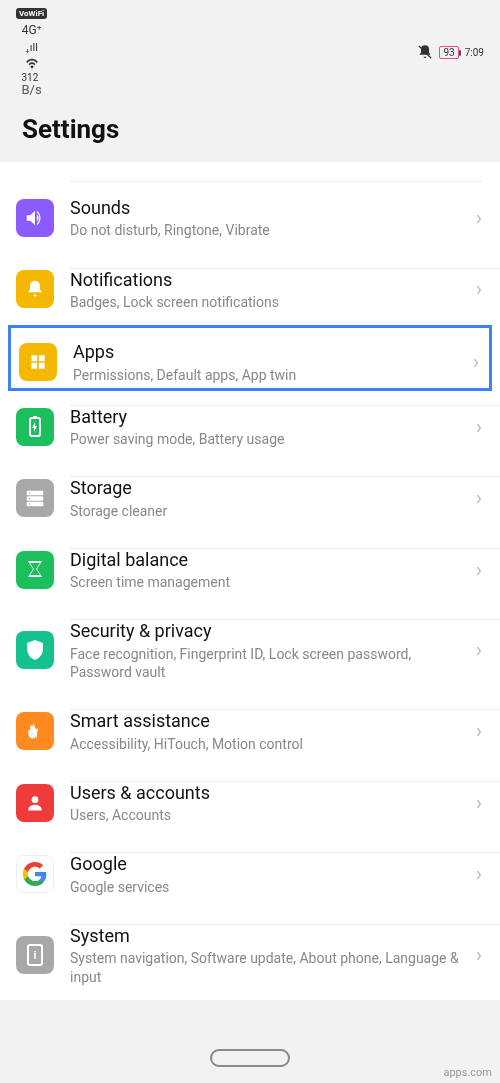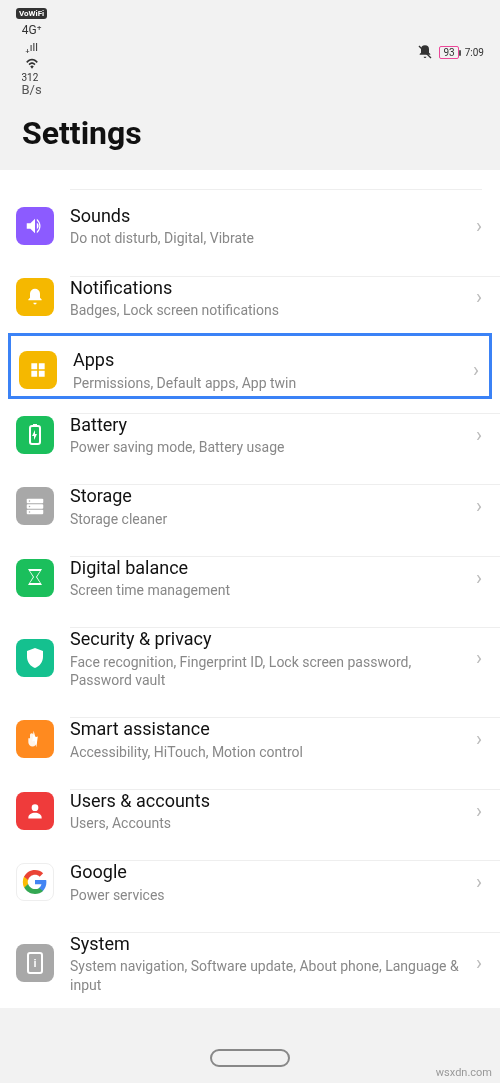--- a/index.html
+++ b/index.html
@@ -45,21 +45,21 @@
       position: absolute;
       right: -3px;
       top: 3px;
       width: 2px;
       height: 6px;
       background: #555;
       border-radius: 1px;
     }
     .header {
       padding: 14px 22px 18px 22px;
-      font-size: 32px;
+      font-size: 26px;
       font-weight: 700;
       color: #111;
     }
     .list-container {
       background: #fff;
     }
     .item {
       display: flex;
       align-items: center;
       padding: 14px 18px 14px 16px;
@@ -173,21 +173,21 @@
   <div class="truncated-top"></div>
 
   <div class="item">
     <div class="icon-wrap" style="background:#8c5bff;">
       <svg width="22" height="22" viewBox="0 0 24 24">
           <path fill="#fff" d="M3 9v6h4l5 5V4L7 9H3zm13 3a4 4 0 0 0-2-3.5v7A4 4 0 0 0 16 12zm-2-8v2a8 8 0 0 1 0 12v2a10 10 0 0 0 0-16z"></path>
         </svg>
     </div>
     <div class="content">
       <div class="title">Sounds</div>
-      <div class="subtitle">Do not disturb, Digital, Vibrate</div>
+      <div class="subtitle">Do not disturb, Ringtone, Vibrate</div>
     </div>
     <div class="chevron">›</div>
   </div>
 
   <div class="item">
     <div class="icon-wrap" style="background:#f5b800;">
       <svg width="20" height="20" viewBox="0 0 24 24">
           <path fill="#fff" d="M12 2a6 6 0 0 0-6 6v5l-2 2v1h16v-1l-2-2V8a6 6 0 0 0-6-6zm-2 17a2 2 0 0 0 4 0h-4z"></path>
         </svg>
     </div>
@@ -302,21 +302,21 @@
     <div class="icon-wrap" style="background:#fff;border:1px solid #eee;">
       <svg width="26" height="26" viewBox="0 0 48 48">
           <path fill="#4285F4" d="M45 24.5c0-1.6-.1-2.8-.4-4H24v7.5h11.9c-.5 2.8-2.1 5.2-4.5 6.8v5.6h7.2C42.8 36.4 45 30.9 45 24.5z"></path>
           <path fill="#34A853" d="M24 46c6.1 0 11.2-2 14.9-5.5l-7.2-5.6c-2 1.4-4.6 2.2-7.7 2.2-5.9 0-10.9-4-12.7-9.3H3.9v5.8C7.6 41 15.2 46 24 46z"></path>
           <path fill="#FBBC05" d="M11.3 27.8c-.5-1.4-.7-2.8-.7-4.3s.3-2.9.7-4.3v-5.8H3.9C2.3 16.6 1.5 20.2 1.5 24s.8 7.4 2.4 10.6l7.4-6.8z"></path>
           <path fill="#EA4335" d="M24 10.7c3.3 0 6.3 1.1 8.6 3.4l6.4-6.4C34.9 4 29.9 2 24 2 15.2 2 7.6 7 3.9 14.4l7.4 5.8C13.1 14.7 18.1 10.7 24 10.7z"></path>
         </svg>
     </div>
     <div class="content">
       <div class="title">Google</div>
-      <div class="subtitle">Power services</div>
+      <div class="subtitle">Google services</div>
     </div>
     <div class="chevron">›</div>
   </div>
 
   <div class="item">
     <div class="icon-wrap" style="background:#a8a8a8;">
       <svg width="16" height="22" viewBox="0 0 16 22">
           <rect x="1" y="1" width="14" height="20" rx="2" fill="none" stroke="#fff" stroke-width="2"></rect>
           <text x="8" y="15" text-anchor="middle" fill="#fff" font-size="11" font-family="Arial" font-weight="bold">i</text>
         </svg>
@@ -324,13 +324,13 @@
     <div class="content">
       <div class="title">System</div>
       <div class="subtitle">System navigation, Software update, About phone, Language &amp; input</div>
     </div>
     <div class="chevron">›</div>
   </div>
 
 </div>
 
 <div class="nav-pill"></div>
-<div class="watermark">wsxdn.com</div>
+<div class="watermark">apps.com</div>
 
 </body></html>

